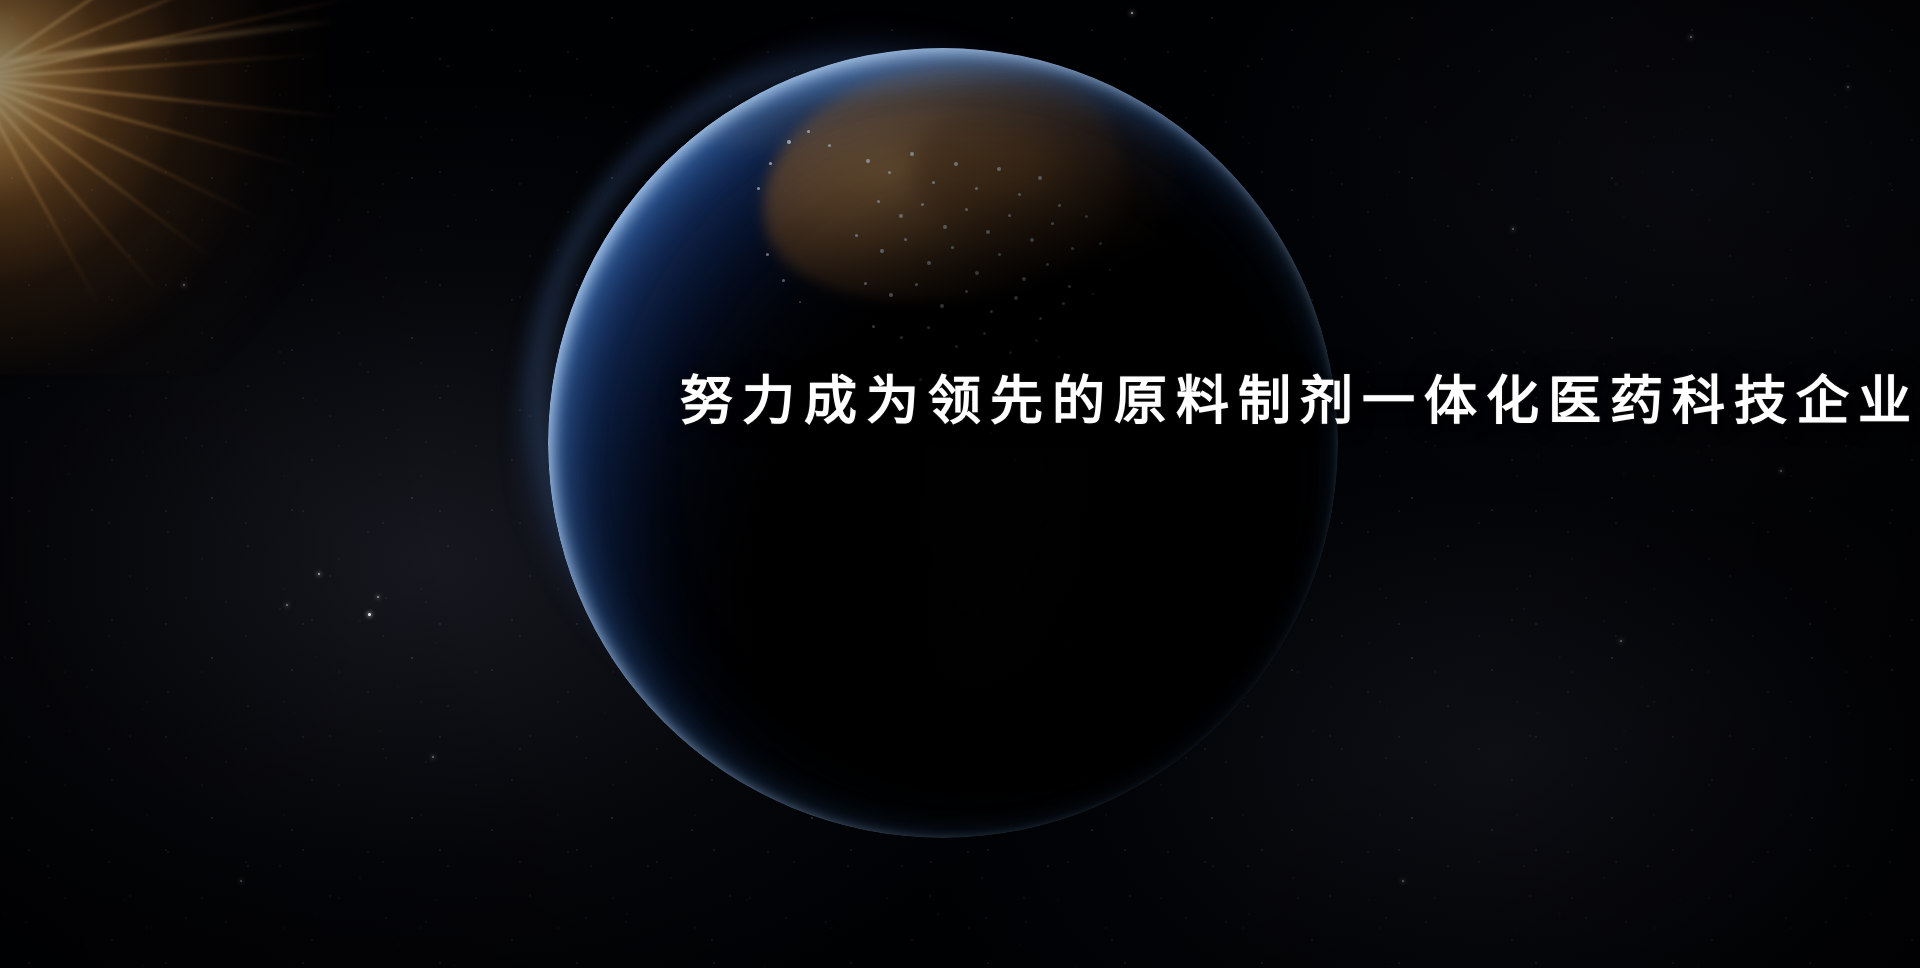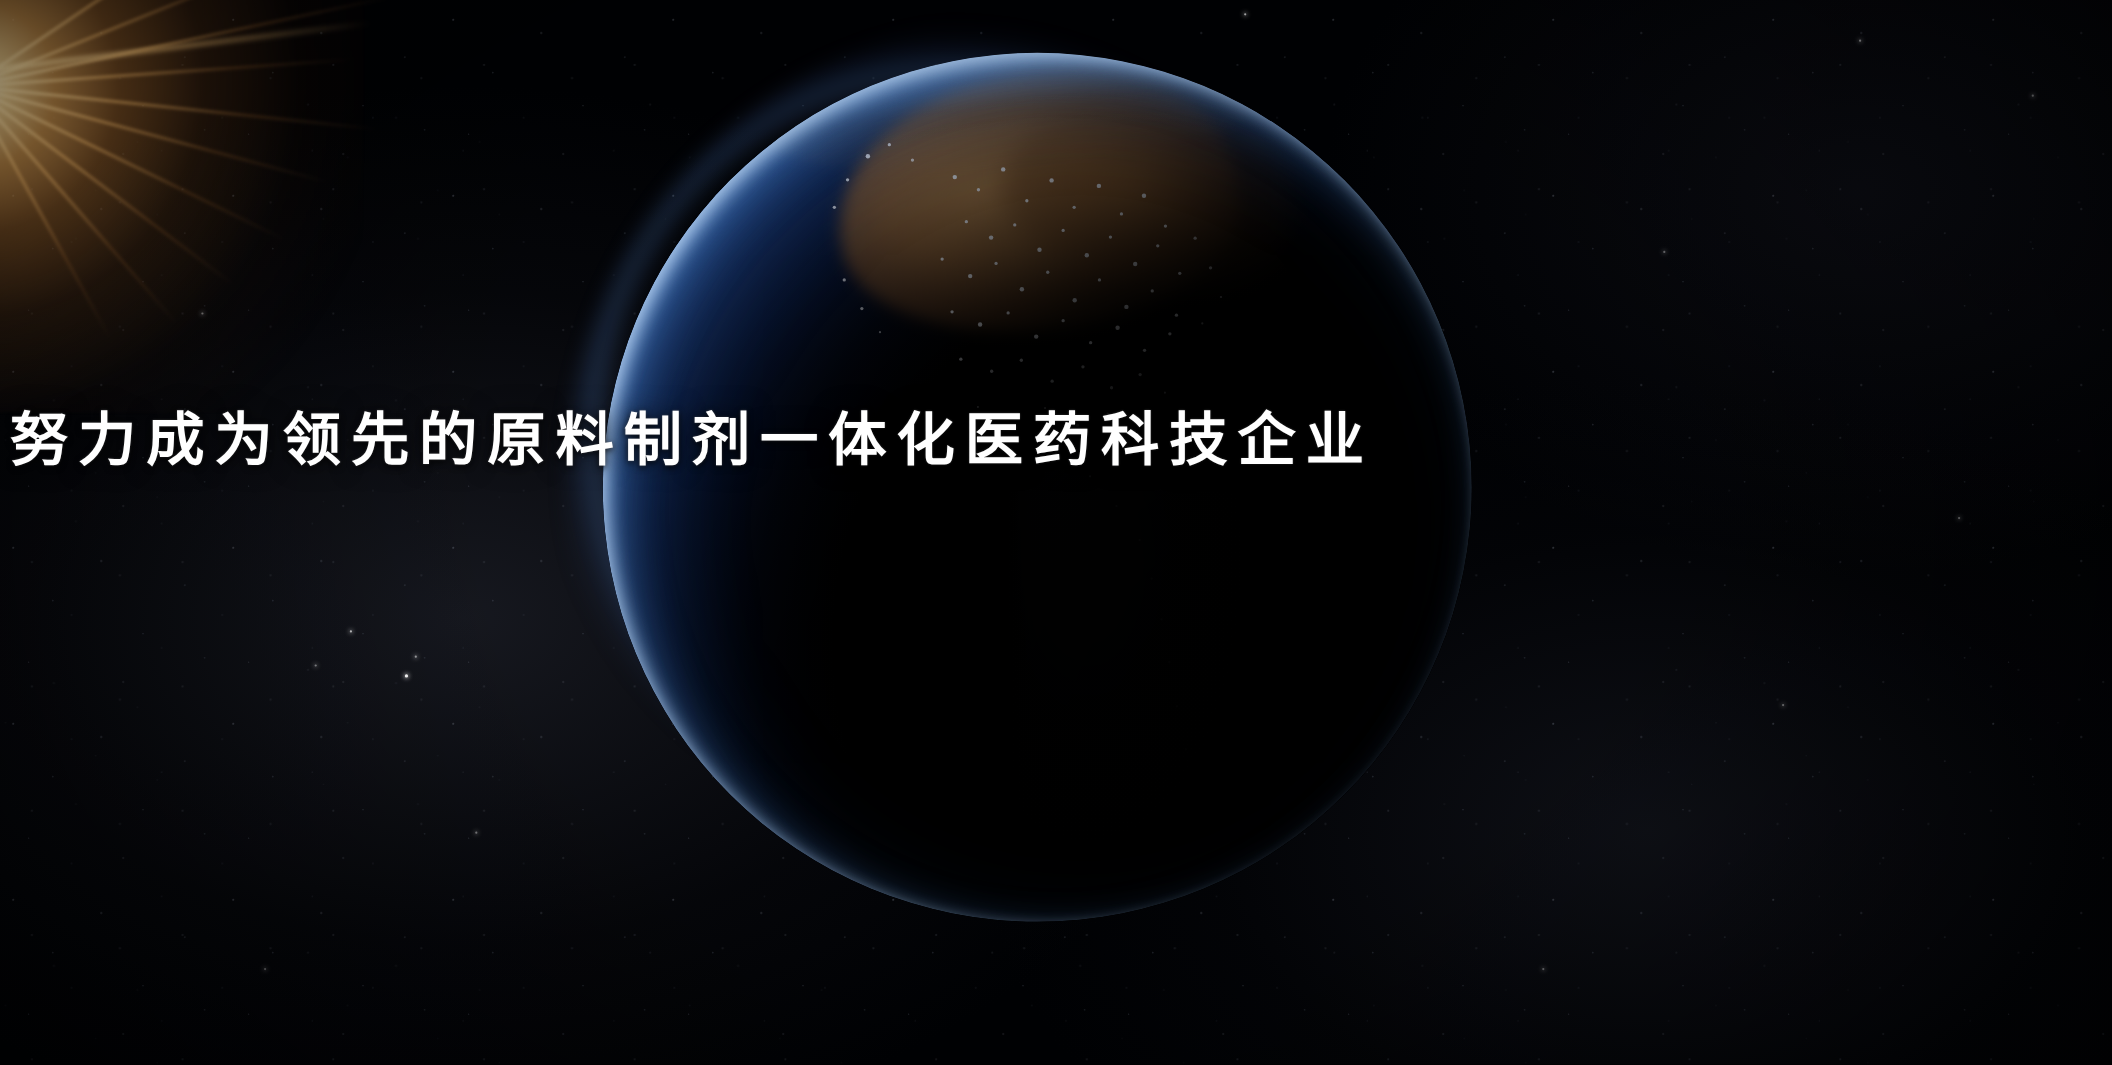--- a/index.html
+++ b/index.html
@@ -259,21 +259,21 @@
 
   
   .headline-layer {
     position: absolute;
     left: 0;
     top: 0;
     width: 1920px;
     height: 740px;
     display: flex;
     align-items: center;
-    justify-content: flex-start;
+    justify-content: flex-end;
     pointer-events: none;
   }
   .hero-headline {
     pointer-events: auto;
     margin: 0;
     margin-top: 62px;
     font-size: 53px;
     font-weight: 700;
     line-height: 1.1;
     letter-spacing: 9px;

